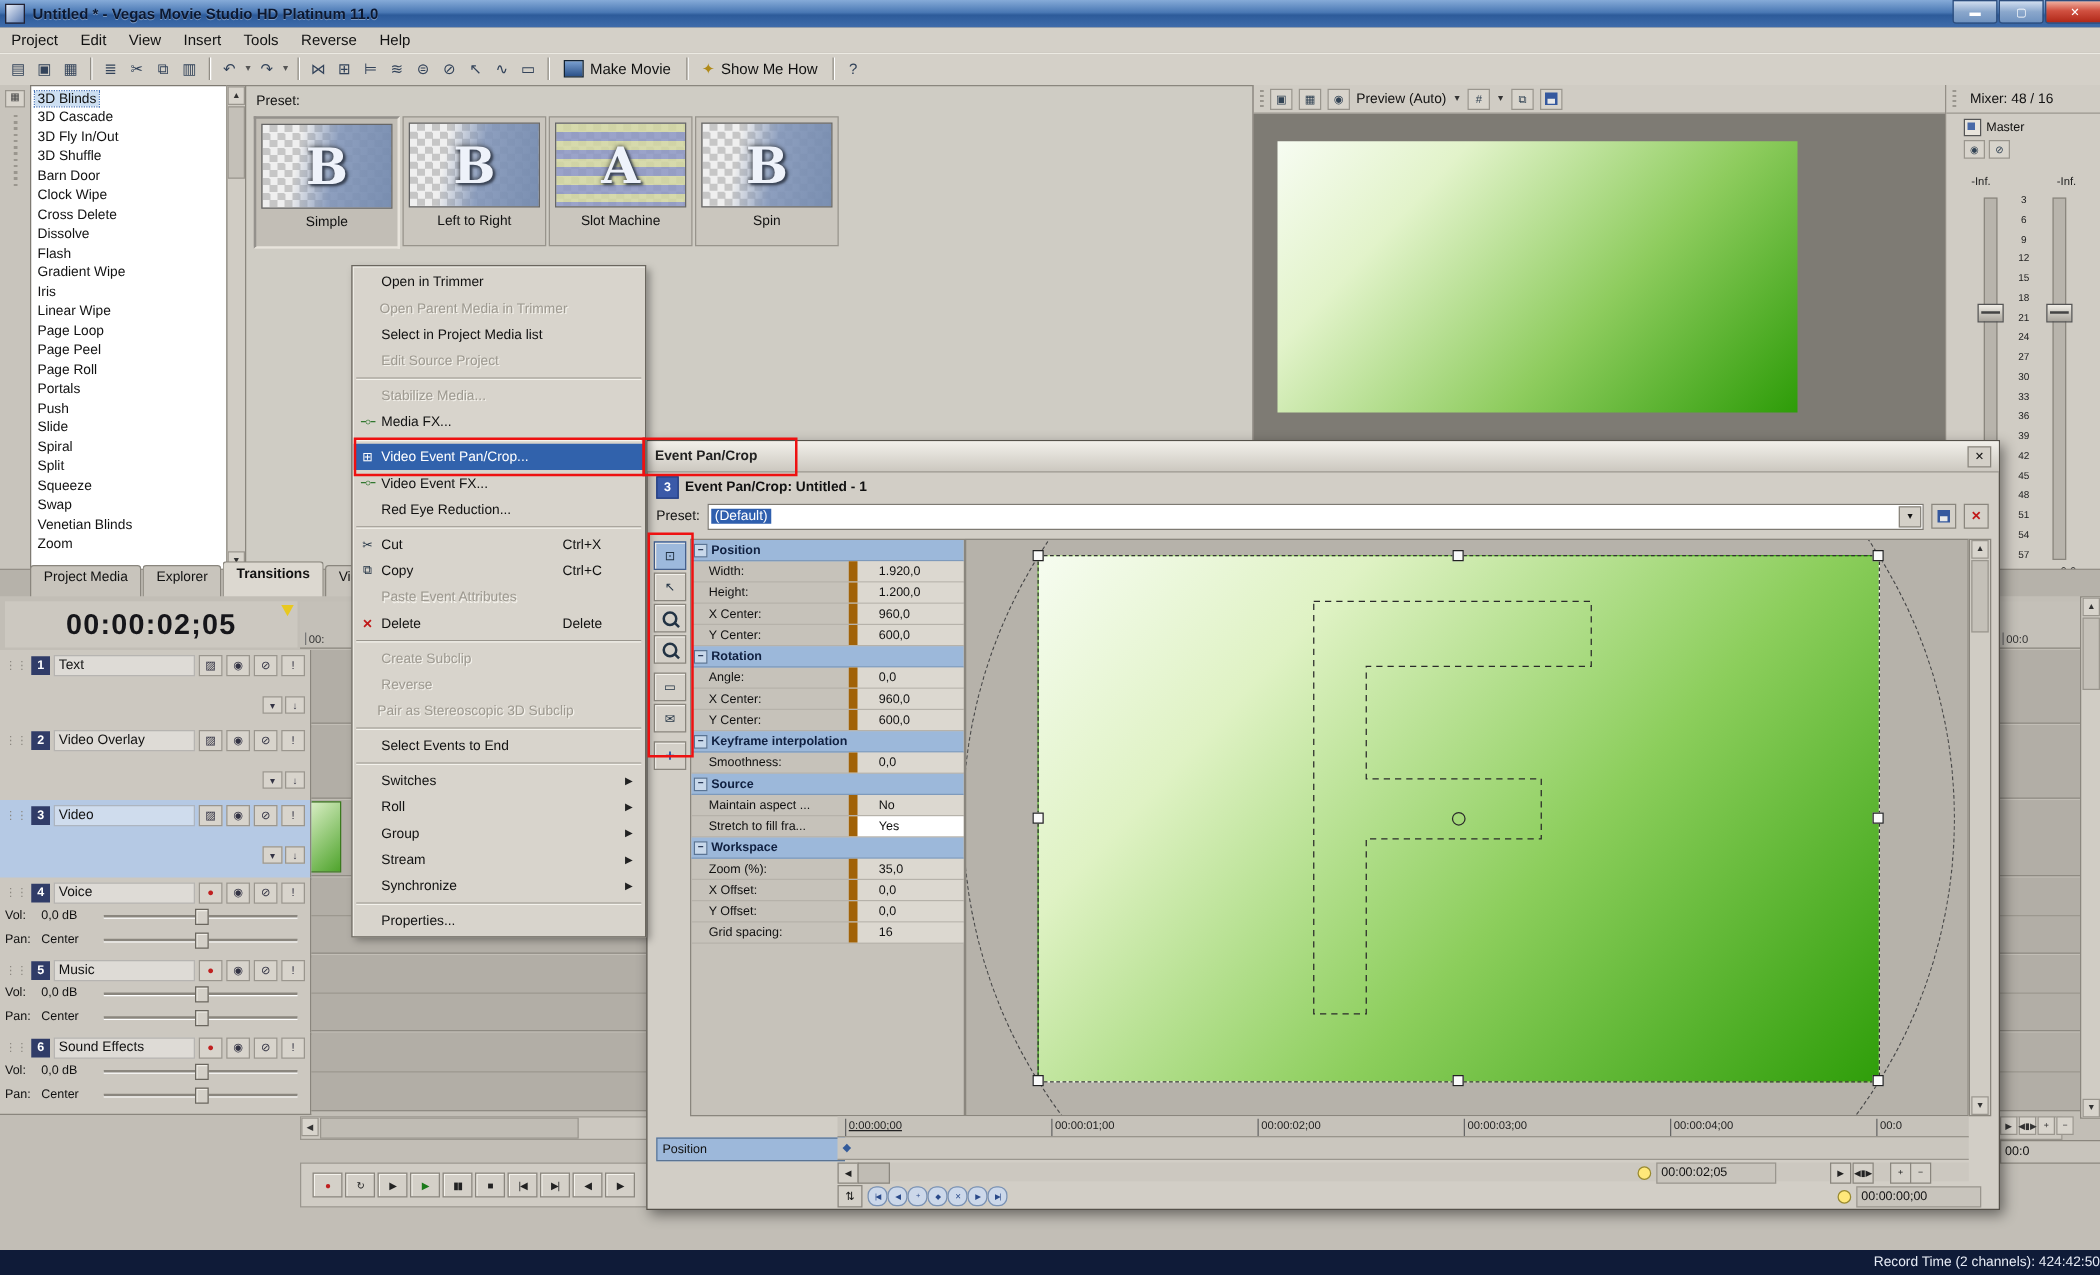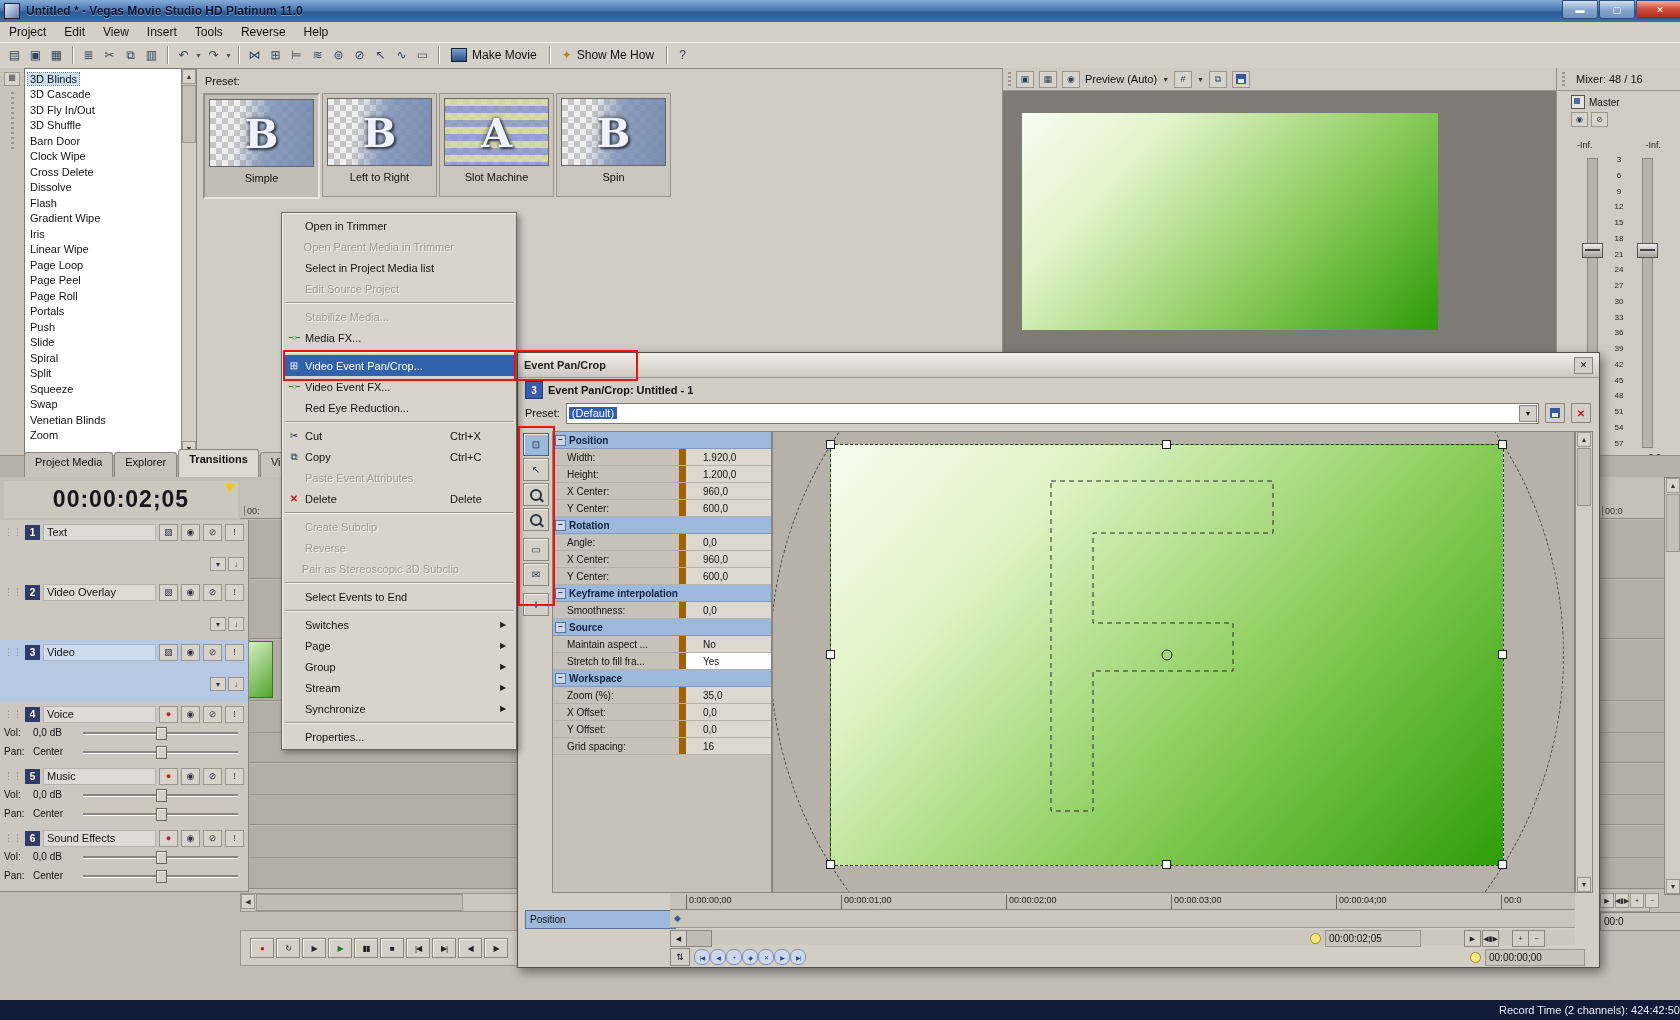--- a/index.html
+++ b/index.html
@@ -771,21 +771,21 @@
         <span class="ws-handle" style="left: 725px; top: 428px;"></span>
       </div>
     <div id="dlgvscroll" class="vscroll">
       <span class="sbtn">▲</span>
       <span class="sthumb"></span>
       <span class="sfill"></span>
       <span class="sbtn">▼</span>
     </div>
 
     <div id="dlgruler">
-        <span class="rtick" style="left: 16px;">0:00:00;00</span>
+        <span class="rtick" style="left: 6px; text-decoration: underline;">0:00:00;00</span>
         <span class="rtick" style="left: 171px;">00:00:01;00</span>
         <span class="rtick" style="left: 336px;">00:00:02;00</span>
         <span class="rtick" style="left: 501px;">00:00:03;00</span>
         <span class="rtick" style="left: 666px;">00:00:04;00</span>
         <span class="rtick" style="left: 831px;">00:0</span>
       </div>
     <div id="kflabel">Position</div>
     <div id="kflane">
       <span class="kfd">◆</span>
     </div>
@@ -935,21 +935,21 @@
       </div>
       <div class="cm-sep"></div>
       <div class="cm-item">
         <span class="cm-icon"></span>
         <span class="cm-label">Switches</span>
         <span class="cm-short"></span>
         <span class="cm-arrow">▶</span>
       </div>
       <div class="cm-item">
         <span class="cm-icon"></span>
-        <span class="cm-label">Page</span>
+        <span class="cm-label">Roll</span>
         <span class="cm-short"></span>
         <span class="cm-arrow">▶</span>
       </div>
       <div class="cm-item">
         <span class="cm-icon"></span>
         <span class="cm-label">Group</span>
         <span class="cm-short"></span>
         <span class="cm-arrow">▶</span>
       </div>
       <div class="cm-item">

